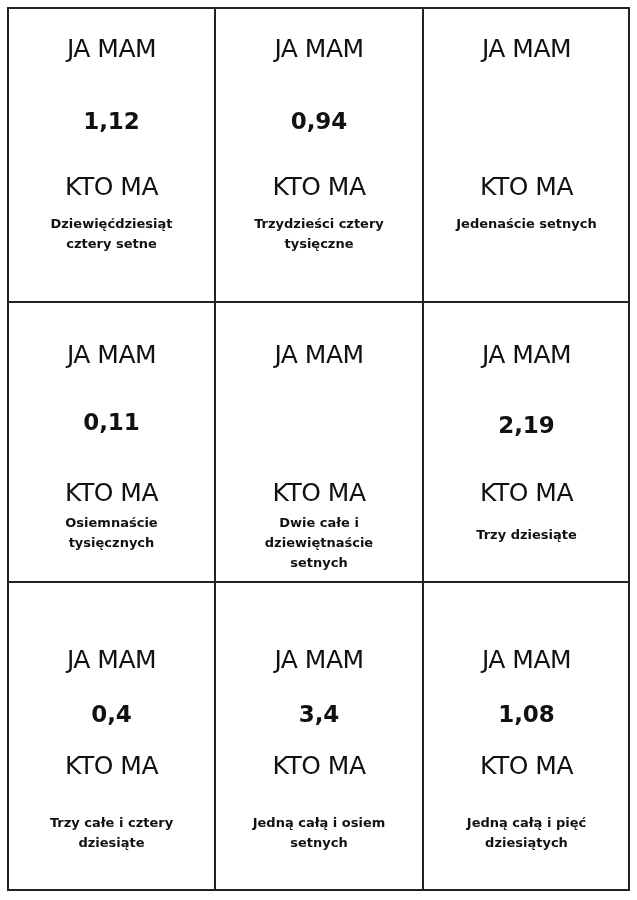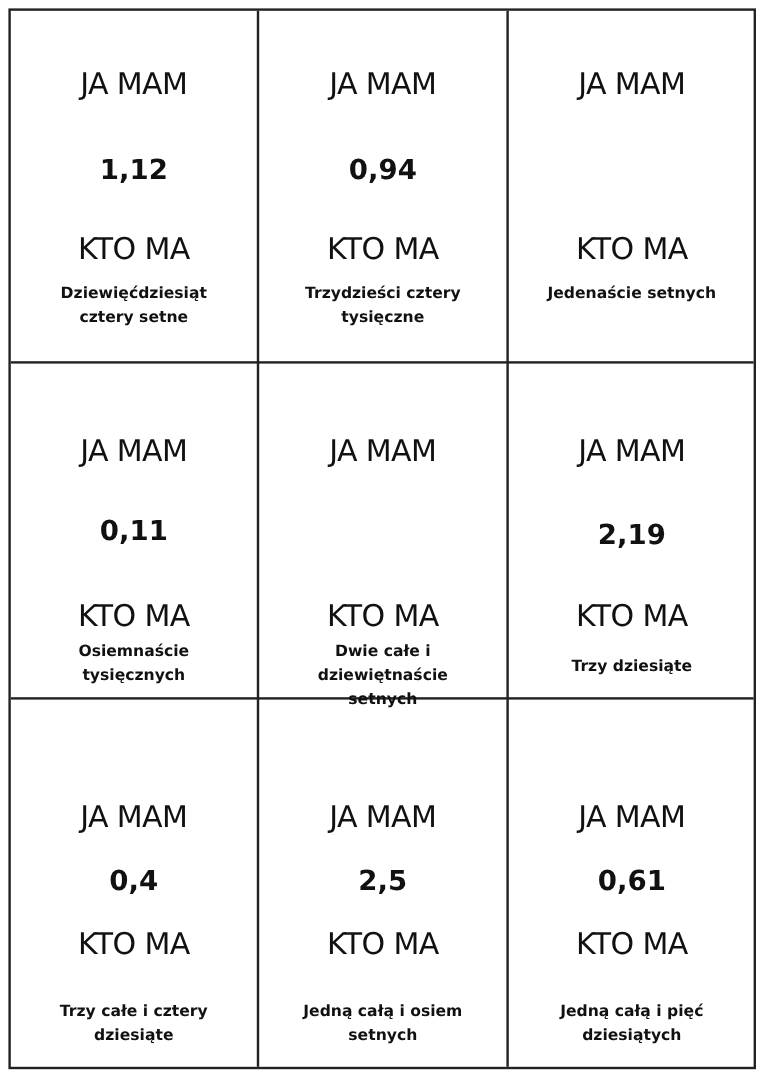--- a/index.html
+++ b/index.html
@@ -2,21 +2,21 @@
 <html><head>
   <meta charset="utf-8">
   <style>
     html, body { margin:0; padding:0; background:#ffffff; }
     body { width:637px; height:900px; position:relative; overflow:hidden;
            font-family:"DejaVu Sans", "Liberation Sans", sans-serif; color:#111; }
     .grid { position:absolute; left:7px; top:7px; width:623px; height:884px;
             border:2px solid #222; box-sizing:border-box; }
     .vline { position:absolute; top:0; bottom:0; width:2px; background:#222; }
     .hline { position:absolute; left:0; right:0; height:2px; background:#222; }
-    .card { position:absolute; text-align:center;margin-top:21px; }
+    .card { position:absolute; text-align:center; }
     .card .ja, .card .kto { position:absolute; left:0; right:0; font-size:25px;
             font-weight:normal; letter-spacing:-0.5px; line-height:30px; }
     .card .num { position:absolute; left:0; right:0; font-size:23px; font-weight:bold;
             line-height:28px; }
     .card .desc { position:absolute; left:18px; right:18px; font-size:13px; font-weight:bold;
             line-height:20px; }
   </style>
 </head>
 <body>
 
@@ -64,22 +64,22 @@
 </div>
 
 <div class="card" style="left:9px;top:583px;width:205px;height:308px">
   <div class="ja" style="top:62px">JA MAM</div>
   <div class="num" style="top:117px">0,4</div>
   <div class="kto" style="top:168px">KTO MA</div>
   <div class="desc" style="top:230px">Trzy całe i cztery dziesiąte</div>
 </div>
 <div class="card" style="left:216px;top:583px;width:206px;height:308px">
   <div class="ja" style="top:62px">JA MAM</div>
-  <div class="num" style="top:117px">2,5</div>
+  <div class="num" style="top:117px">3,4</div>
   <div class="kto" style="top:168px">KTO MA</div>
   <div class="desc" style="top:230px">Jedną całą i osiem setnych</div>
 </div>
 <div class="card" style="left:424px;top:583px;width:205px;height:308px">
   <div class="ja" style="top:62px">JA MAM</div>
-  <div class="num" style="top:117px">0,61</div>
+  <div class="num" style="top:117px">1,08</div>
   <div class="kto" style="top:168px">KTO MA</div>
   <div class="desc" style="top:230px">Jedną całą i pięć dziesiątych</div>
 </div>
 
 </body></html>

